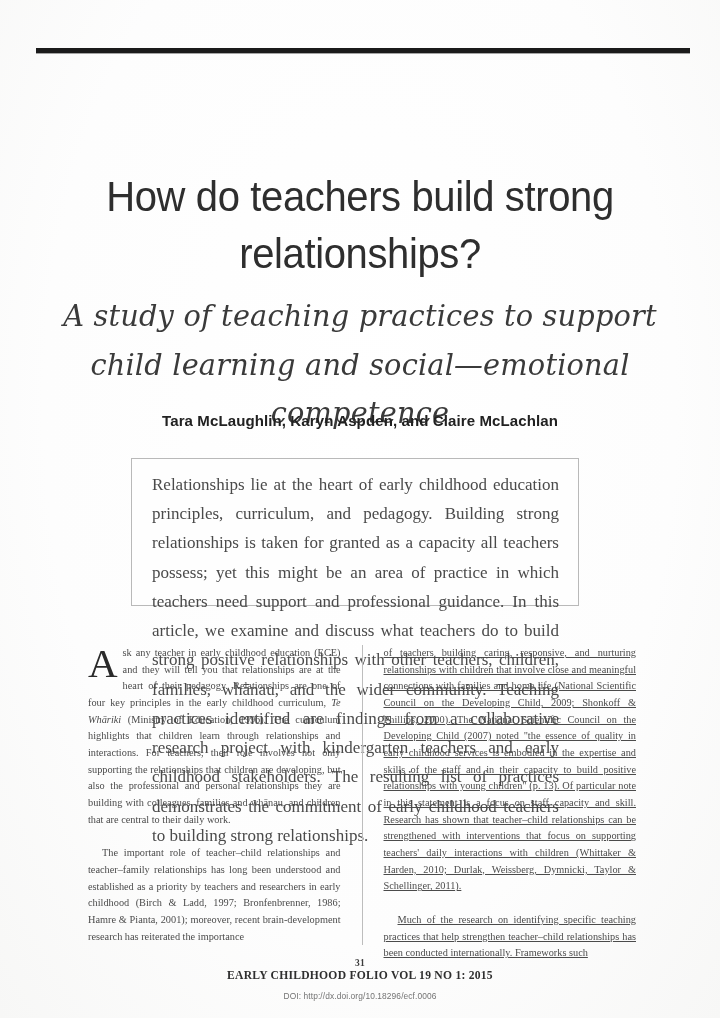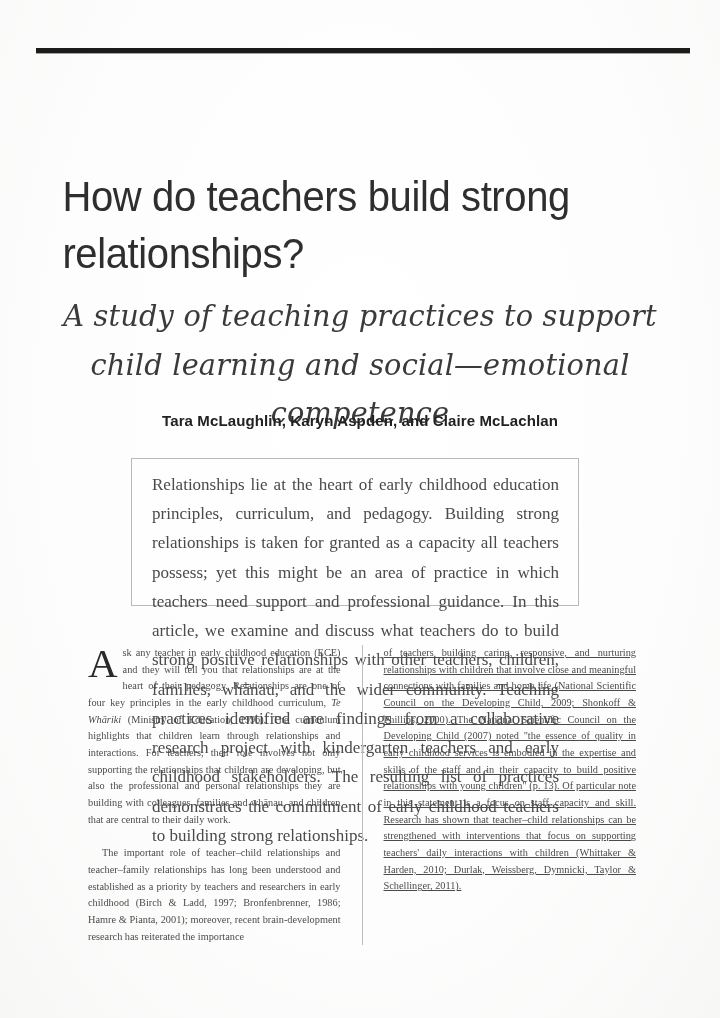--- a/index.html
+++ b/index.html
@@ -35,21 +35,21 @@
     background: #1b1b1b;
     box-shadow: 0 1px 0 rgba(0,0,0,.35);
   }
 
   
   .title-block {
     position: absolute;
     left: 40px;
     top: 168px;
     width: 640px;
-    text-align: left;
+    text-align: center;
   }
   .main-title {
     font-family: "Liberation Sans Narrow", "Liberation Sans", sans-serif;
     font-weight: 400;
     font-size: 43px;
     line-height: 1.32;
     letter-spacing: -0.4px;
     color: #2e2e2e;
     transform: scaleX(.93);
     transform-origin: 50% 50%;
@@ -204,17 +204,23 @@
   <div class="columns">
     <div class="col left">
       <p class="dropcap-para"><span>Ask any teacher in early childhood education (ECE) and they will tell you that relationships are at the heart of their pedagogy. Relationships are one of four key principles in the early childhood curriculum, </span><span class="ital">Te Whāriki</span><span> (Ministry of Education, 1996). The curriculum highlights that children learn through relationships and interactions. For teachers, their role involves not only supporting the relationships that children are developing, but also the professional and personal relationships they are building with colleagues, families and whānau, and children that are central to their daily work.</span></p>
       <p>The important role of teacher–child relationships and teacher–family relationships has long been understood and established as a priority by teachers and researchers in early childhood (Birch &amp; Ladd, 1997; Bronfenbrenner, 1986; Hamre &amp; Pianta, 2001); moreover, recent brain-development research has reiterated the importance</p>
     </div>
 
     <div class="col-divider"></div>
 
     <div class="col right">
       <p>of teachers building caring, responsive, and nurturing relationships with children that involve close and meaningful connections with families and home life (National Scientific Council on the Developing Child, 2009; Shonkoff &amp; Phillips, 2000). The National Scientific Council on the Developing Child (2007) noted "the essence of quality in early childhood services is embodied in the expertise and skills of the staff and in their capacity to build positive relationships with young children" (p. 13). Of particular note in this statement is a focus on staff capacity and skill. Research has shown that teacher–child relationships can be strengthened with interventions that focus on supporting teachers' daily interactions with children (Whittaker &amp; Harden, 2010; Durlak, Weissberg, Dymnicki, Taylor &amp; Schellinger, 2011).</p>
+      <p>Much of the research on identifying specific teaching practices that help strengthen teacher–child relationships has been conducted internationally. Frameworks such</p>
     </div>
   </div>
 
+  <div class="footer">
+    <div class="page-number">31</div>
+    <div class="journal-line">EARLY CHILDHOOD FOLIO VOL 19 NO 1: 2015</div>
+    <div class="doi-line">DOI: http://dx.doi.org/10.18296/ecf.0006</div>
+  </div>
 
 </div>
 
 </body></html>

